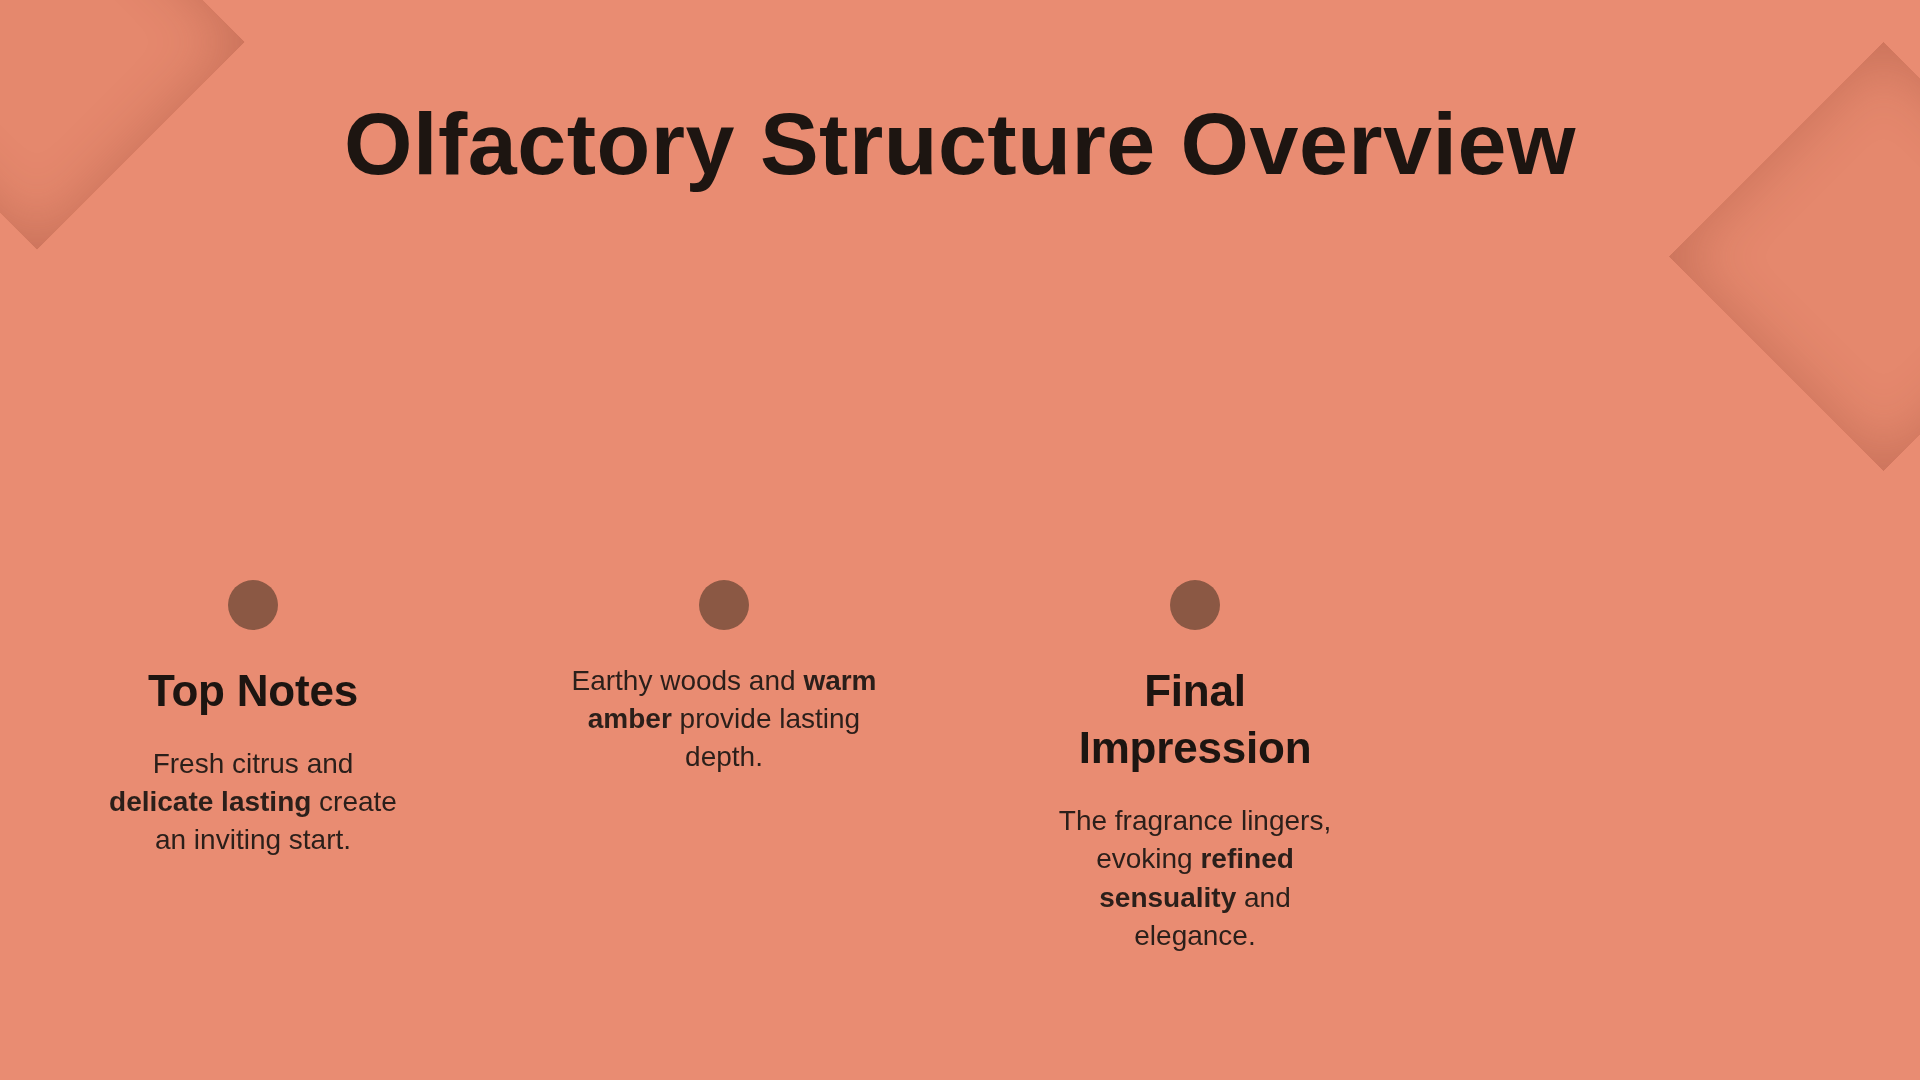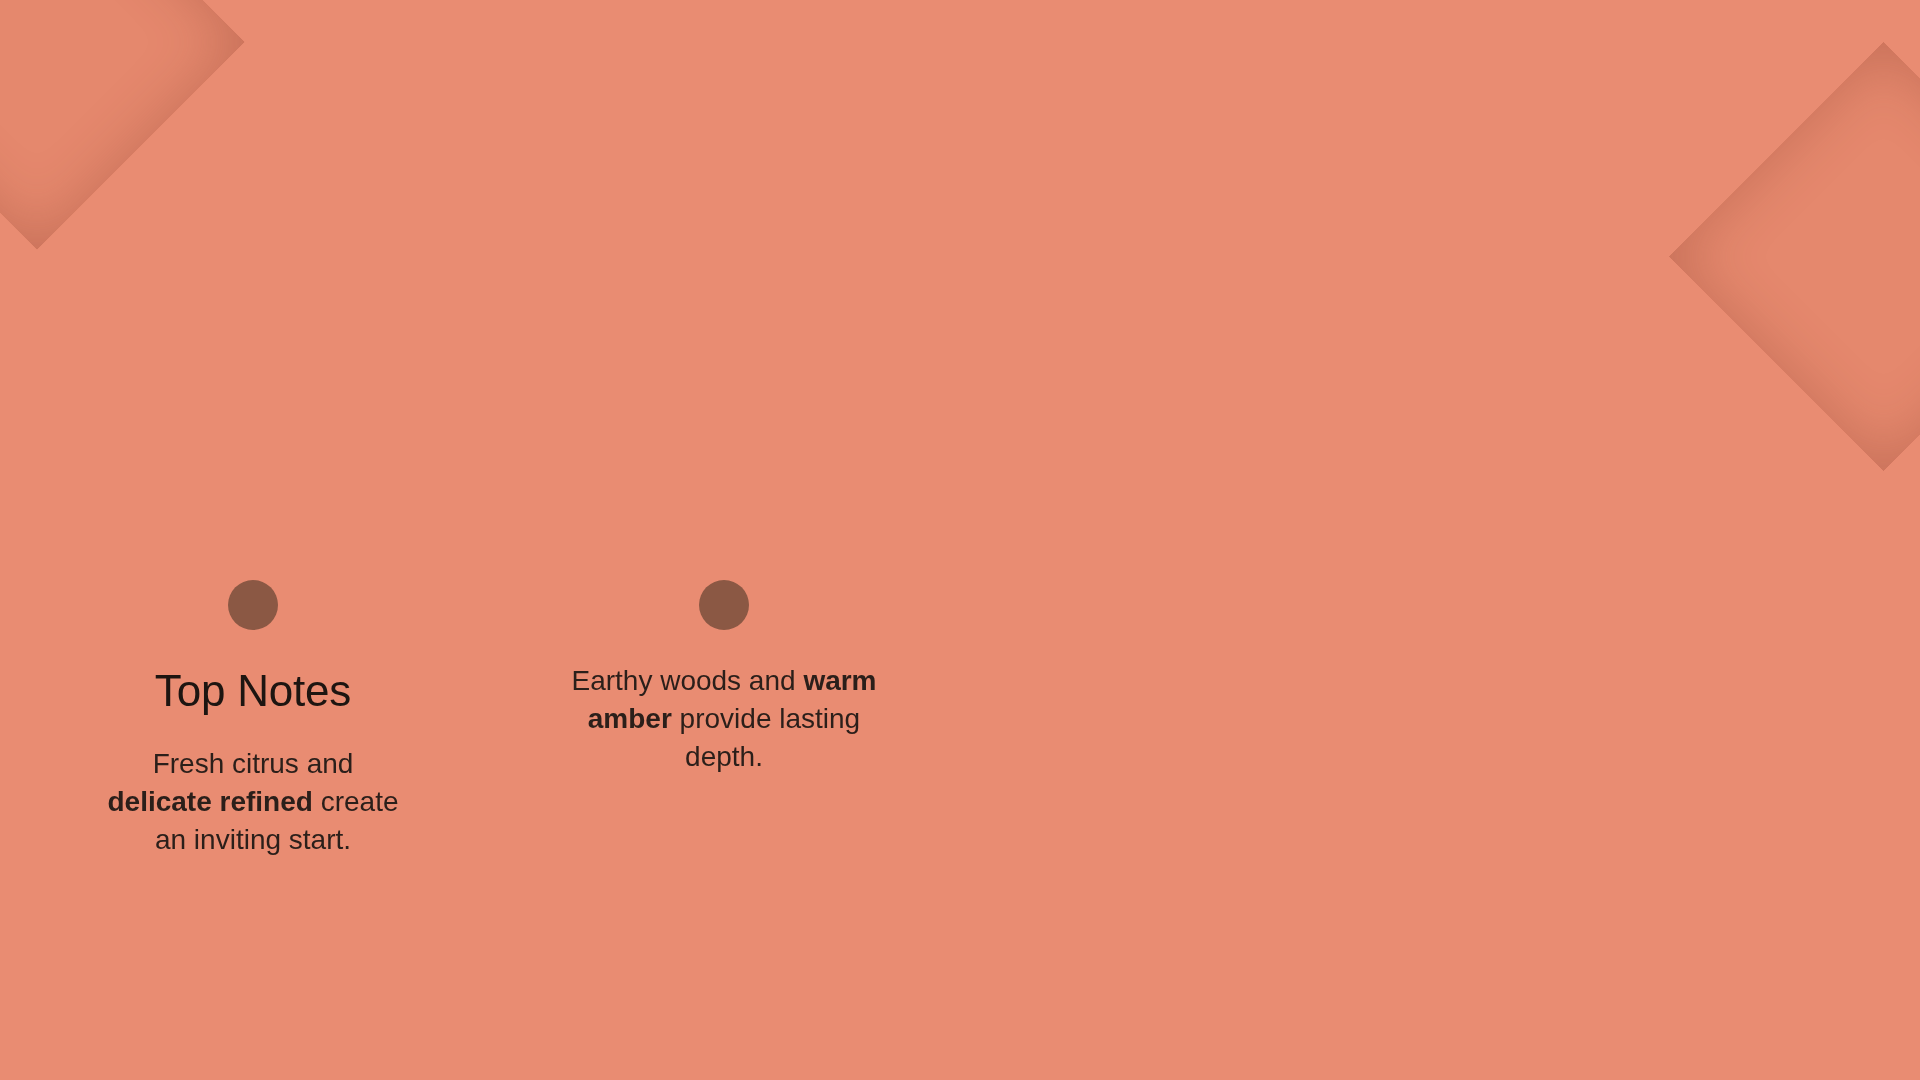--- a/index.html
+++ b/index.html
@@ -75,21 +75,21 @@
     height: 50px;
     border-radius: 50%;
     background: var(--dot, #8B5844);
     margin-bottom: 32px;
   }
   .col-heading {
     margin: 0 0 26px 0;
     max-width: 330px;
     font-size: 44px;
     line-height: 1.3;
-    font-weight: 400;
+    font-weight: 700;
     letter-spacing: -0.2px;
     color: var(--heading-text, #1D1511);
   }
   .col-body {
     margin: 0;
     max-width: 306px;
     font-size: 28px;
     line-height: 1.36;
     font-weight: 400;
     color: var(--body-text, #2B1F1A);
@@ -98,27 +98,33 @@
     font-weight: 700;
     color: var(--body-text, #2B1F1A);
   }
 </style>
 </head>
 <body>
 
 <div class="slide">
   <div class="diamond diamond-tl"></div>
   <div class="diamond diamond-r"></div>
+  <h1 class="title">Olfactory Structure Overview</h1>
   <div class="columns">
   <div class="col">
     <div class="dot"></div>
     <h2 class="col-heading">Top Notes</h2>
-    <p class="col-body">Fresh citrus and <b>delicate refined</b> create an inviting start.</p>
+    <p class="col-body">Fresh citrus and <b>delicate lasting</b> create an inviting start.</p>
   </div>
 
 
   <div class="col">
     <div class="dot"></div>
     <p class="col-body">Earthy woods and <b>warm amber</b> provide lasting depth.</p>
   </div>
 
+  <div class="col">
+    <div class="dot"></div>
+    <h2 class="col-heading">Final Impression</h2>
+    <p class="col-body">The fragrance lingers, evoking <b>refined sensuality</b> and elegance.</p>
+  </div>
 </div>
 </div>
 
 </body></html>

